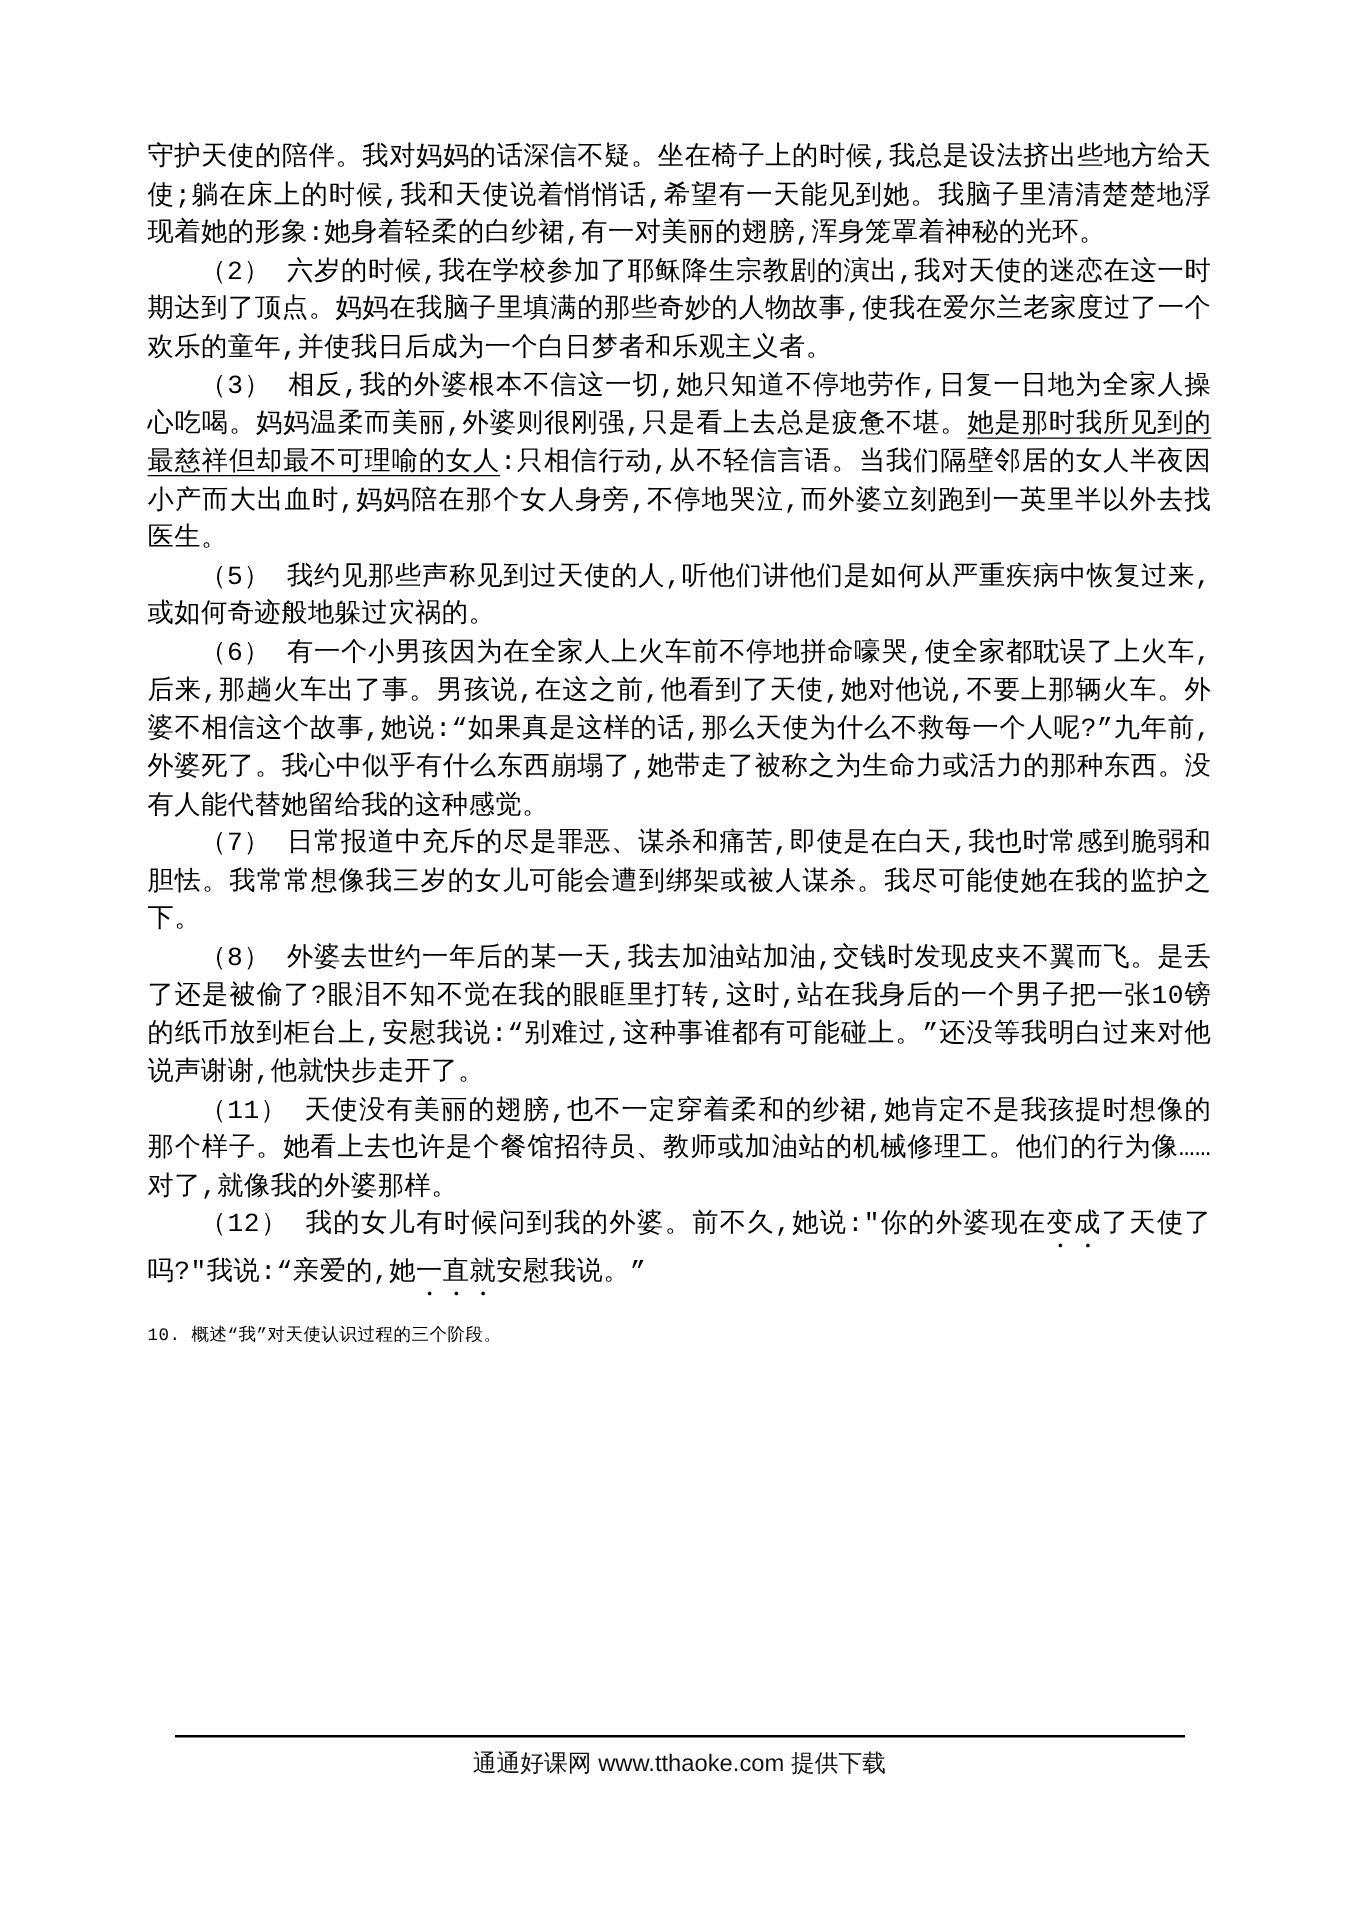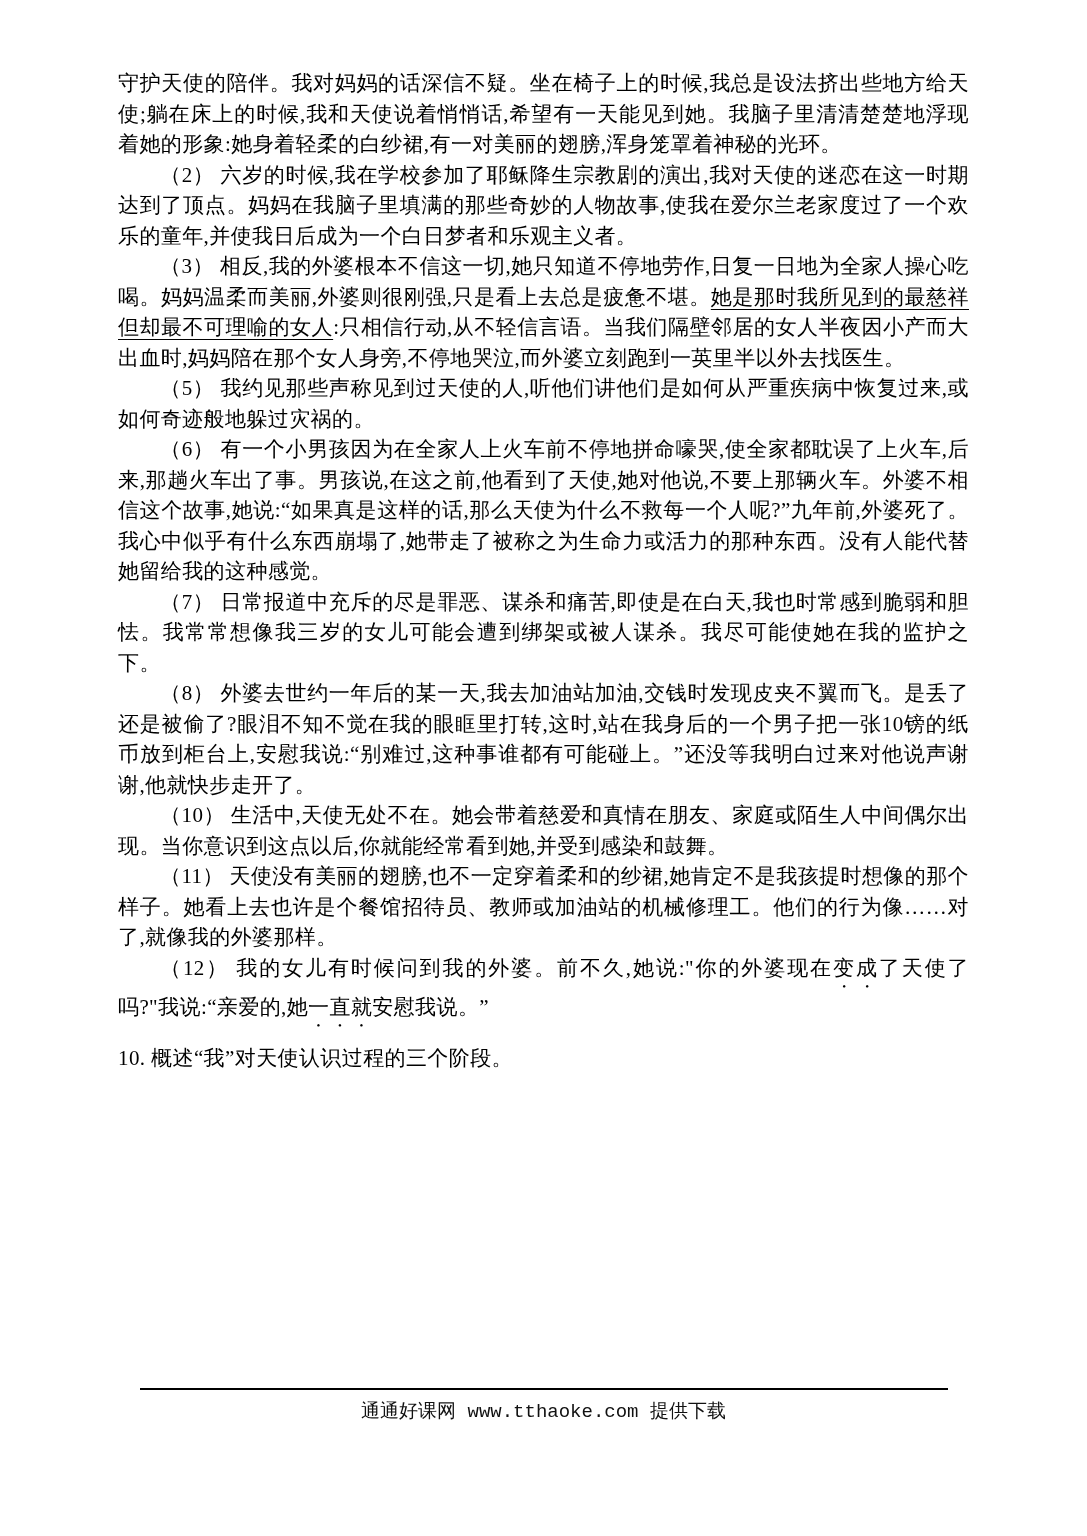--- a/index.html
+++ b/index.html
@@ -7,78 +7,78 @@
   body {
     width: 1087px;
     height: 1536px;
     margin: 0 auto;
     font-family: "Liberation Serif", "DejaVu Serif", serif;
     color: #000;
     position: relative;
     overflow: hidden;
   }
   .page {
-    padding: 68px 118px 0 118px;
+    padding: 112px 118px 0 118px;
+    font-family: Liberation Mono, monospace;
   }
   .para {
     font-size: 21px;
     line-height: 30.5px;
     text-align: justify;
     letter-spacing: 0.4px;
   }
   .para.indent { text-indent: 2em; }
   .u {
     text-decoration: underline;
     text-underline-offset: 5px;
     text-decoration-thickness: 1px;
   }
   .em-dot {
     -webkit-text-emphasis: filled dot #000;
     text-emphasis: filled dot #000;
     -webkit-text-emphasis-position: under left;
     text-emphasis-position: under left;
   }
   .question {
-    font-size: 21px;
+    font-size: 14px;
     line-height: 30.5px;
     letter-spacing: 0.4px;
     margin-top: 12px;
   }
   .footer {
     position: absolute;
     left: 0;
     right: 0;
     top: 1388px;
     text-align: center;
   }
   .footer-rule {
     width: 808px;
     margin: 0 auto;
     border-top: 2px solid #000;
   }
   .footer-text {
     margin-top: 8px;
     font-size: 19px;
-    font-family: Liberation Mono, monospace;
+    font-family: Liberation Sans, sans-serif;
     color: #111;
   }
 </style>
 </head>
 <body>
 
 <div class="page">
   <div>
       <p class="para"><span>守护天使的陪伴。我对妈妈的话深信不疑。坐在椅子上的时候,我总是设法挤出些地方给天使;躺在床上的时候,我和天使说着悄悄话,希望有一天能见到她。我脑子里清清楚楚地浮现着她的形象:她身着轻柔的白纱裙,有一对美丽的翅膀,浑身笼罩着神秘的光环。</span></p>
       <p class="para indent"><span>（2） 六岁的时候,我在学校参加了耶稣降生宗教剧的演出,我对天使的迷恋在这一时期达到了顶点。妈妈在我脑子里填满的那些奇妙的人物故事,使我在爱尔兰老家度过了一个欢乐的童年,并使我日后成为一个白日梦者和乐观主义者。</span></p>
       <p class="para indent"><span>（3） 相反,我的外婆根本不信这一切,她只知道不停地劳作,日复一日地为全家人操心吃喝。妈妈温柔而美丽,外婆则很刚强,只是看上去总是疲惫不堪。</span><span class="u">她是那时我所见到的最慈祥但却最不可理喻的女人</span><span>:只相信行动,从不轻信言语。当我们隔壁邻居的女人半夜因小产而大出血时,妈妈陪在那个女人身旁,不停地哭泣,而外婆立刻跑到一英里半以外去找医生。</span></p>
       <p class="para indent"><span>（5） 我约见那些声称见到过天使的人,听他们讲他们是如何从严重疾病中恢复过来,或如何奇迹般地躲过灾祸的。</span></p>
       <p class="para indent"><span>（6） 有一个小男孩因为在全家人上火车前不停地拼命嚎哭,使全家都耽误了上火车,后来,那趟火车出了事。男孩说,在这之前,他看到了天使,她对他说,不要上那辆火车。外婆不相信这个故事,她说:“如果真是这样的话,那么天使为什么不救每一个人呢?”九年前,外婆死了。我心中似乎有什么东西崩塌了,她带走了被称之为生命力或活力的那种东西。没有人能代替她留给我的这种感觉。</span></p>
       <p class="para indent"><span>（7） 日常报道中充斥的尽是罪恶、谋杀和痛苦,即使是在白天,我也时常感到脆弱和胆怯。我常常想像我三岁的女儿可能会遭到绑架或被人谋杀。我尽可能使她在我的监护之下。</span></p>
       <p class="para indent"><span>（8） 外婆去世约一年后的某一天,我去加油站加油,交钱时发现皮夹不翼而飞。是丢了还是被偷了?眼泪不知不觉在我的眼眶里打转,这时,站在我身后的一个男子把一张10镑的纸币放到柜台上,安慰我说:“别难过,这种事谁都有可能碰上。”还没等我明白过来对他说声谢谢,他就快步走开了。</span></p>
-      <p class="para indent"><span>（10） 生活中,天使无处不在。她会带着慈爱和真情在朋友、家庭或陌生人中间偶尔出现。当你意识到这点以后,你就能经常看到她,并受到感染和鼓舞。</span></p>
       <p class="para indent"><span>（11） 天使没有美丽的翅膀,也不一定穿着柔和的纱裙,她肯定不是我孩提时想像的那个样子。她看上去也许是个餐馆招待员、教师或加油站的机械修理工。他们的行为像……对了,就像我的外婆那样。</span></p>
       <p class="para indent"><span>（12） 我的女儿有时候问到我的外婆。前不久,她说:"你的外婆现在</span><span class="em-dot">变成</span><span>了天使了吗?"我说:“亲爱的,她</span><span class="em-dot">一直就</span><span>安慰我说。”</span></p>
     </div>
   <p class="question">10. 概述“我”对天使认识过程的三个阶段。</p>
 </div>
 
 <div class="footer">
   <div class="footer-rule"></div>
   <div class="footer-text">通通好课网 www.tthaoke.com 提供下载</div>
 </div>

